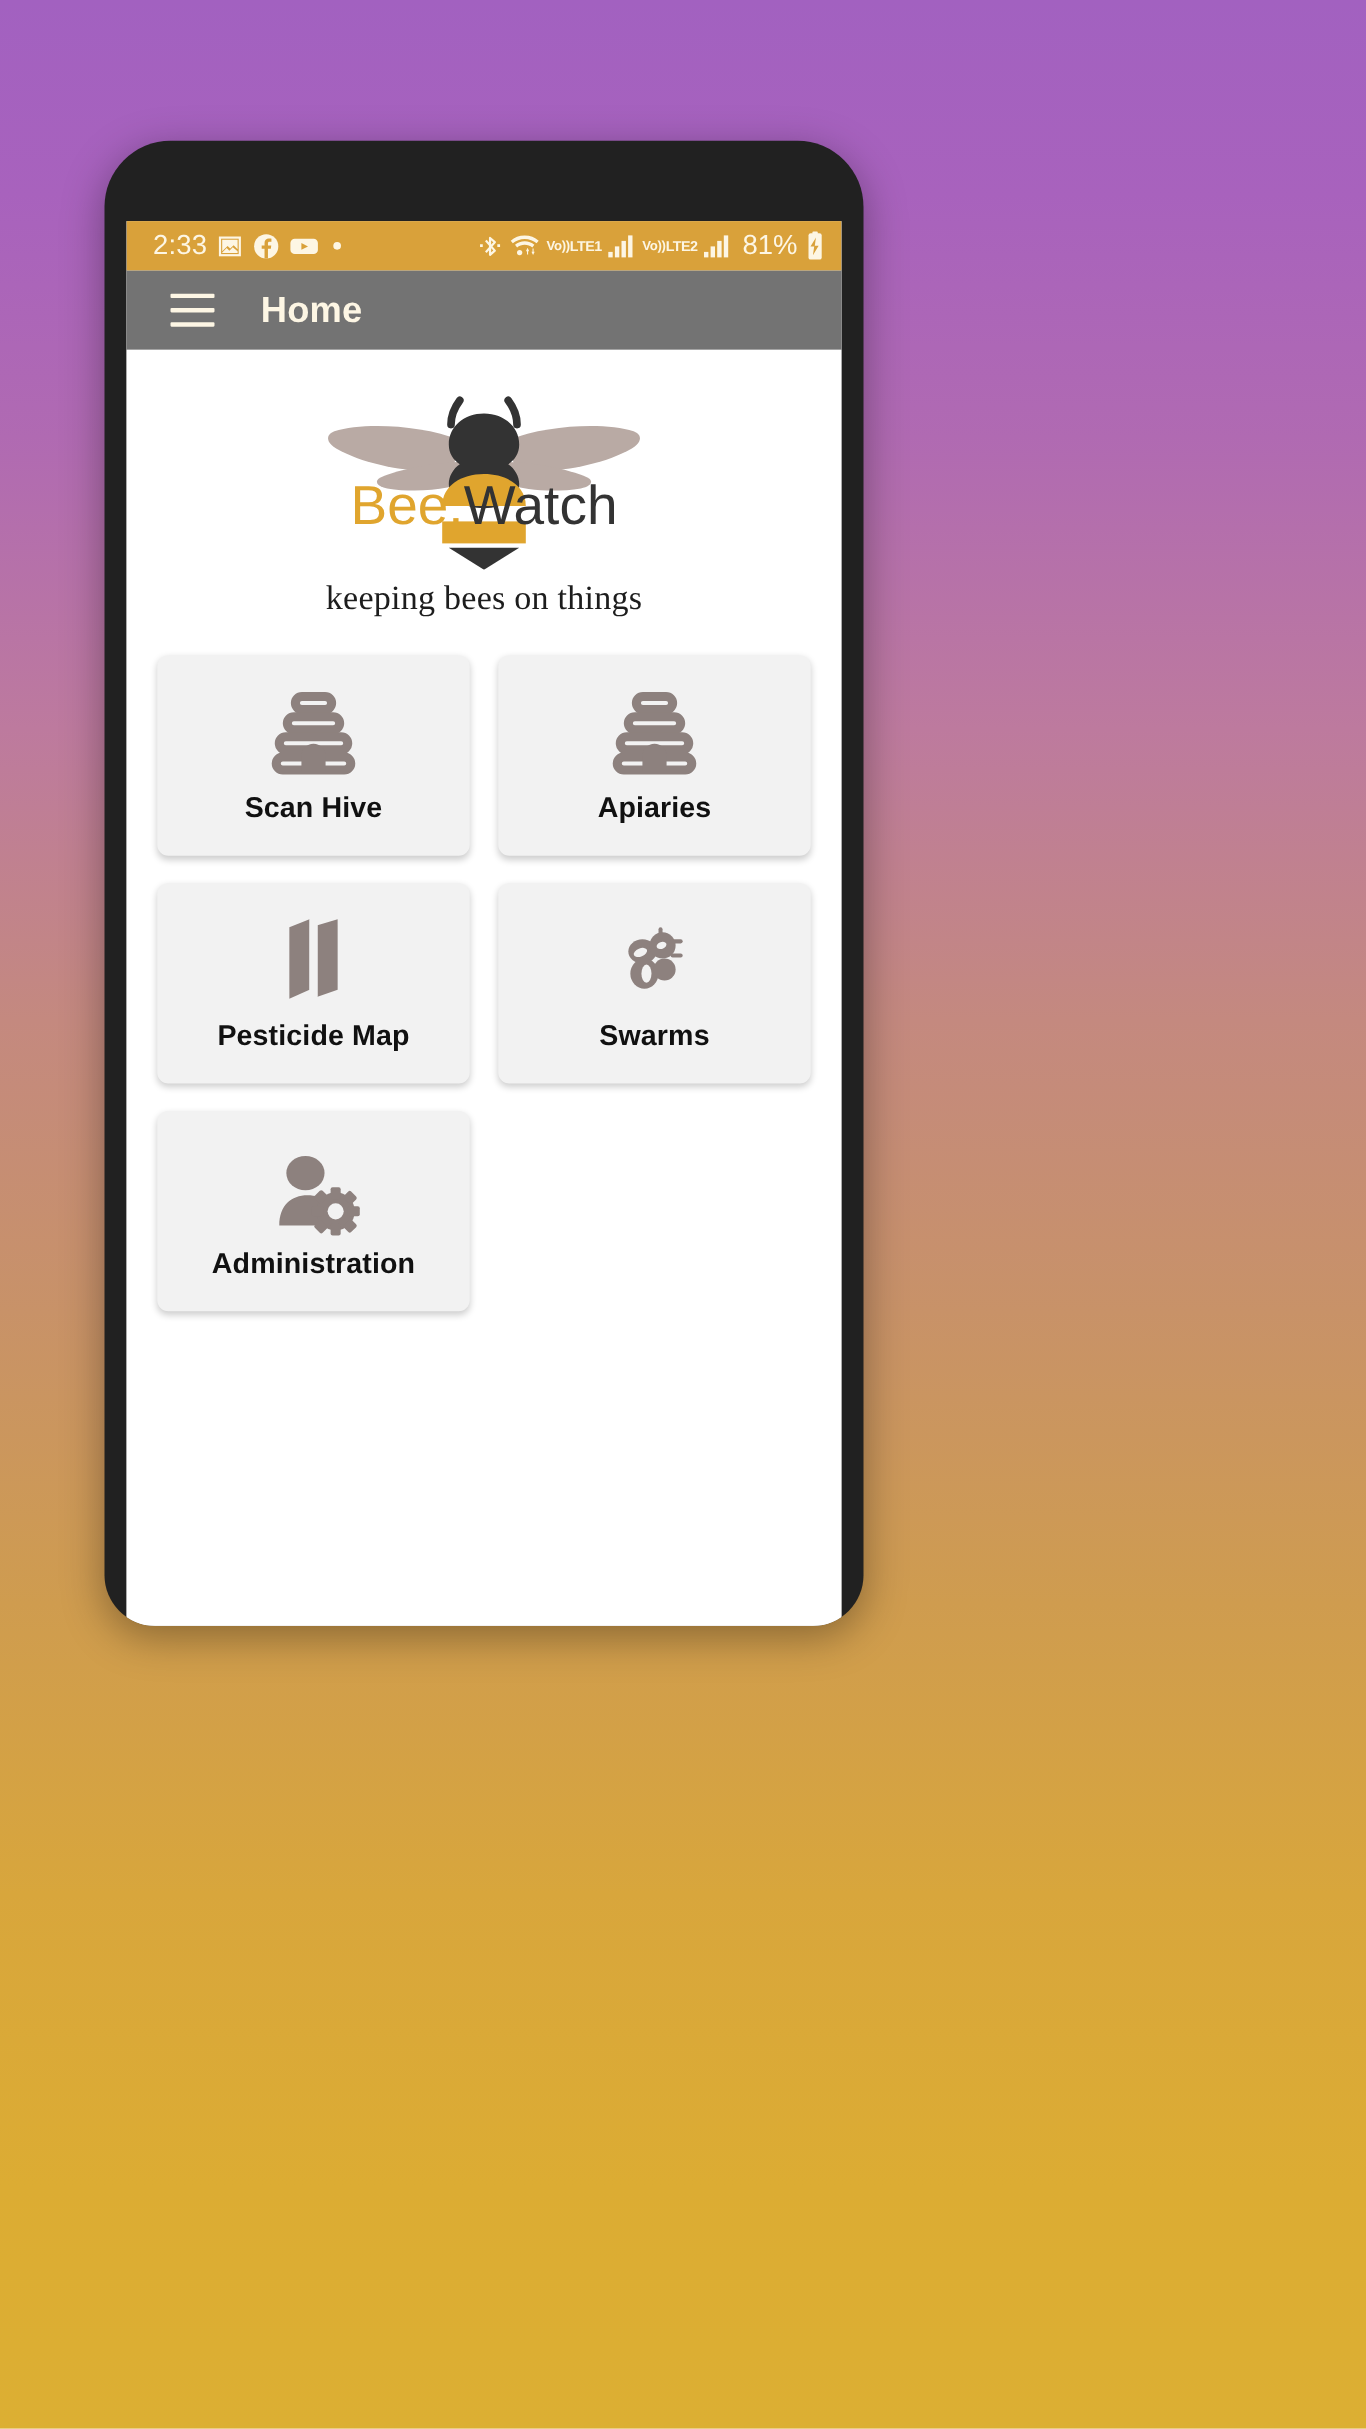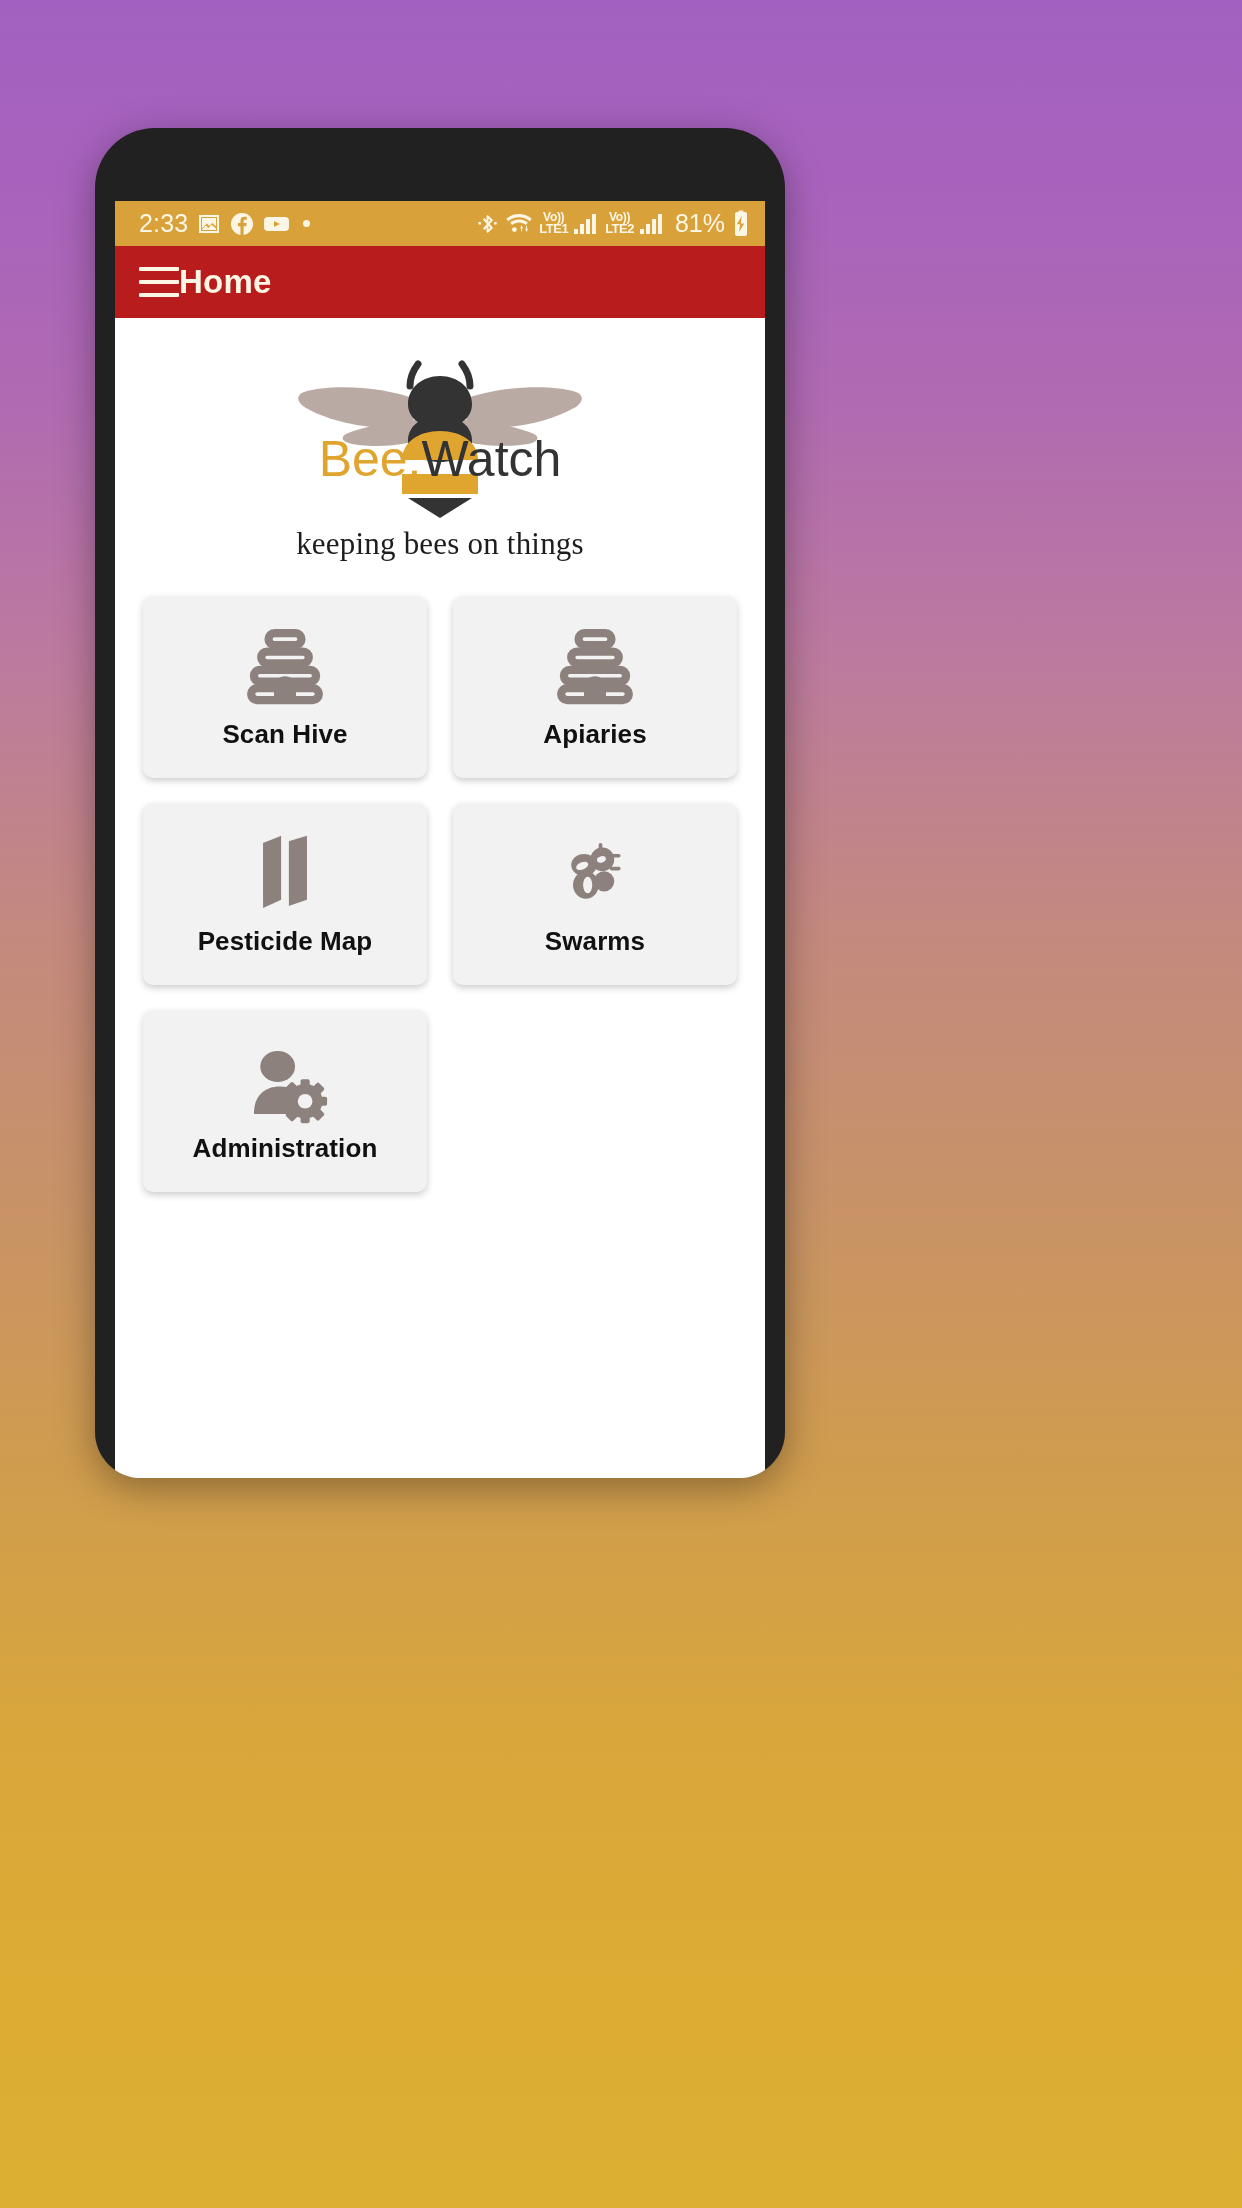--- a/index.html
+++ b/index.html
@@ -68,41 +68,42 @@
     color:#fdf6e4;
     line-height:1;
   }
   .sb-ico { display:block; }
   .sb-dot {
     width:7px; height:7px; border-radius:50%;
     background:#fdf6e4; margin-left:4px;
   }
 
   .volte-stack {
-    display:flex; flex-direction:column;
+    display:flex; flex-direction:row;
     align-items:center; justify-content:center;
     line-height:0.92;
     margin-right:-1px;
   }
   .volte-stack .vo   { font-size:12px; font-weight:700; letter-spacing:-0.3px; }
   .volte-stack .lte  { font-size:13px; font-weight:700; letter-spacing:-0.5px; }
 
   #battery-pct {
     font-size:25px; font-weight:400;
     color:#fdf6e4; margin-left:4px; line-height:1;
   }
 
   
   #app-bar {
     flex:0 0 auto;
     height:72px;
-    background:#b91c1c;
+    background:#737373;
     display:flex;
     align-items:center;
-    padding-left:24px;
+    padding-left:40px;
+    gap:42px;
   }
   #menu-button {
     width:40px; height:30px;
     display:flex; flex-direction:column;
     justify-content:space-between;
     cursor:pointer;
   }
   #menu-button span {
     display:block; height:4px; width:100%;
     background:#fdf6e4; border-radius:1px;

